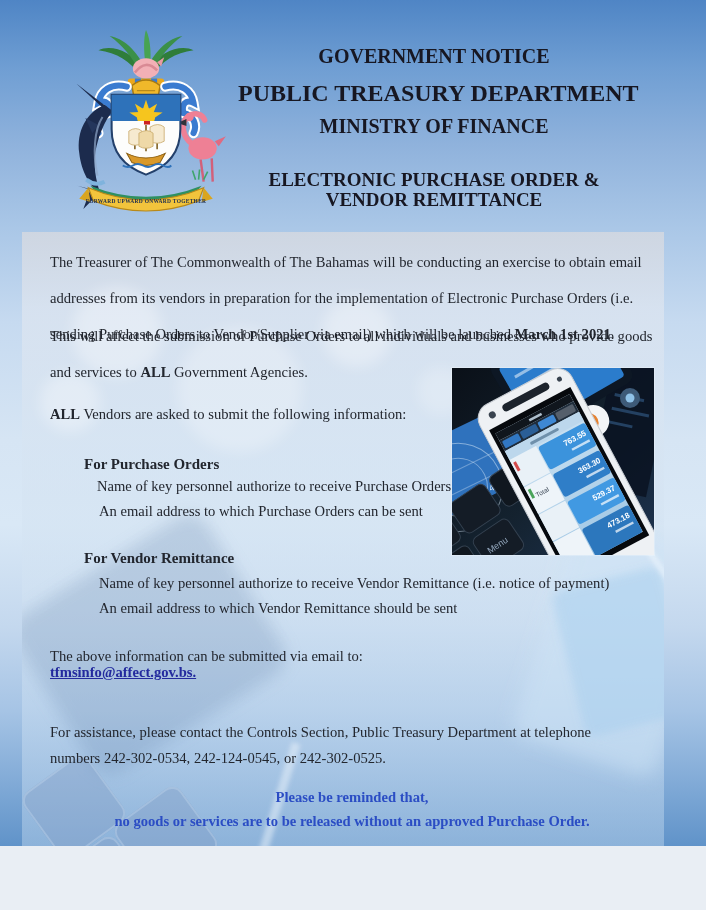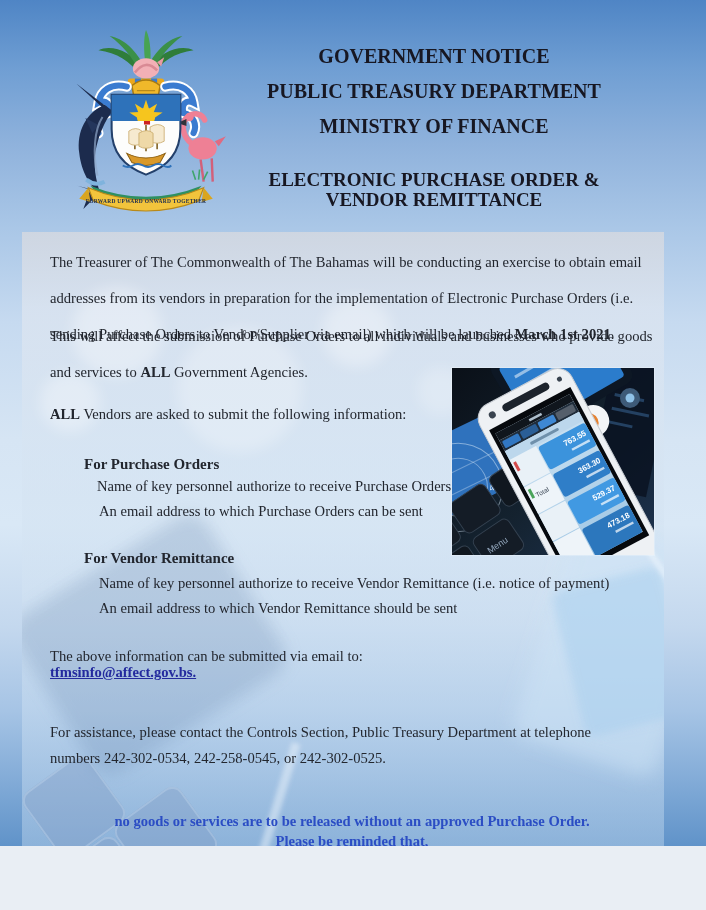--- a/index.html
+++ b/index.html
@@ -39,21 +39,21 @@
   .k2{left:104px;top:566px;}
   .k3{left:40px;top:616px;display:flex;align-items:center;justify-content:center;}
   .kb-menu{transform:rotate(0deg);font-family:"Liberation Sans",sans-serif;font-size:19px;
     color:rgba(245,250,255,0.55);font-style:italic;}
   
   .emblem{position:absolute;left:64px;top:28px;}
   
   .hline{position:absolute;left:238px;width:392px;text-align:center;color:#171722;
     font-weight:bold;white-space:nowrap;}
   .h1{top:45px;font-size:20px;}
-  .h2{top:80px;font-size:20px;}
+  .h2{top:80px;font-size:24px;}
   .h3{top:115px;font-size:20px;}
   .h4a{top:169px;font-size:19px;}
   .h4b{top:189px;font-size:19px;}
   
   .txt{position:absolute;color:#22262e;font-size:14.6px;line-height:36px;}
   .p1{left:50px;top:244px;width:616px;}
   .p2{left:50px;top:318px;width:616px;}
   .p3{left:50px;top:396px;width:420px;}
   .sub-head{font-weight:bold;font-size:15px;}
   .poh{left:84px;top:446px;}
@@ -62,21 +62,21 @@
   .vrh{left:84px;top:540px;}
   .vri1{left:99px;top:565px;}
   .vri2{left:99px;top:590px;}
   .submit{left:50px;top:638px;}
   .email{left:50px;top:664px;font-weight:bold;color:#232a9e;text-decoration:underline;
     position:absolute;font-size:14.6px;}
   .as1{left:50px;top:714px;}
   .as2{left:50px;top:740px;}
   .reminder{position:absolute;left:22px;width:660px;text-align:center;color:#2b4dc4;
     font-weight:bold;font-size:14.6px;}
-  .r1{top:789px;margin-top:44px;}
+  .r1{top:789px;}
   .r2{top:813px;}
   
   .photo{position:absolute;left:452px;top:368px;width:202px;height:187px;overflow:hidden;
     box-shadow:0 0 0 1px rgba(255,255,255,0.25);}
 </style>
 </head>
 <body>
 
 <div class="page">
 
@@ -204,21 +204,21 @@
   <div class="txt poi2">An email address to which Purchase Orders can be sent</div>
 
   <div class="txt sub-head vrh">For Vendor Remittance</div>
   <div class="txt vri1">Name of key personnel authorize to receive Vendor Remittance (i.e. notice of payment)</div>
   <div class="txt vri2">An email address to which Vendor Remittance should be sent</div>
 
   <div class="txt submit">The above information can be submitted via email to:</div>
   <a class="email" href="#">tfmsinfo@affect.gov.bs.</a>
 
   <div class="txt as1">For assistance, please contact the Controls Section, Public Treasury Department at telephone</div>
-  <div class="txt as2">numbers 242-302-0534, 242-258-0545, or 242-302-0525.</div>
+  <div class="txt as2">numbers 242-302-0534, 242-124-0545, or 242-302-0525.</div>
 
   <div class="reminder r1">Please be reminded that,</div>
   <div class="reminder r2">no goods or services are to be released without an approved Purchase Order.</div>
 
   <div class="photo">
     <svg width="202" height="187" viewBox="0 0 202 187">
       <defs>
         <linearGradient id="pbg" x1="0" y1="0" x2="1" y2="1">
           <stop offset="0" stop-color="#0a1018"></stop>
           <stop offset="0.55" stop-color="#14222f"></stop>

